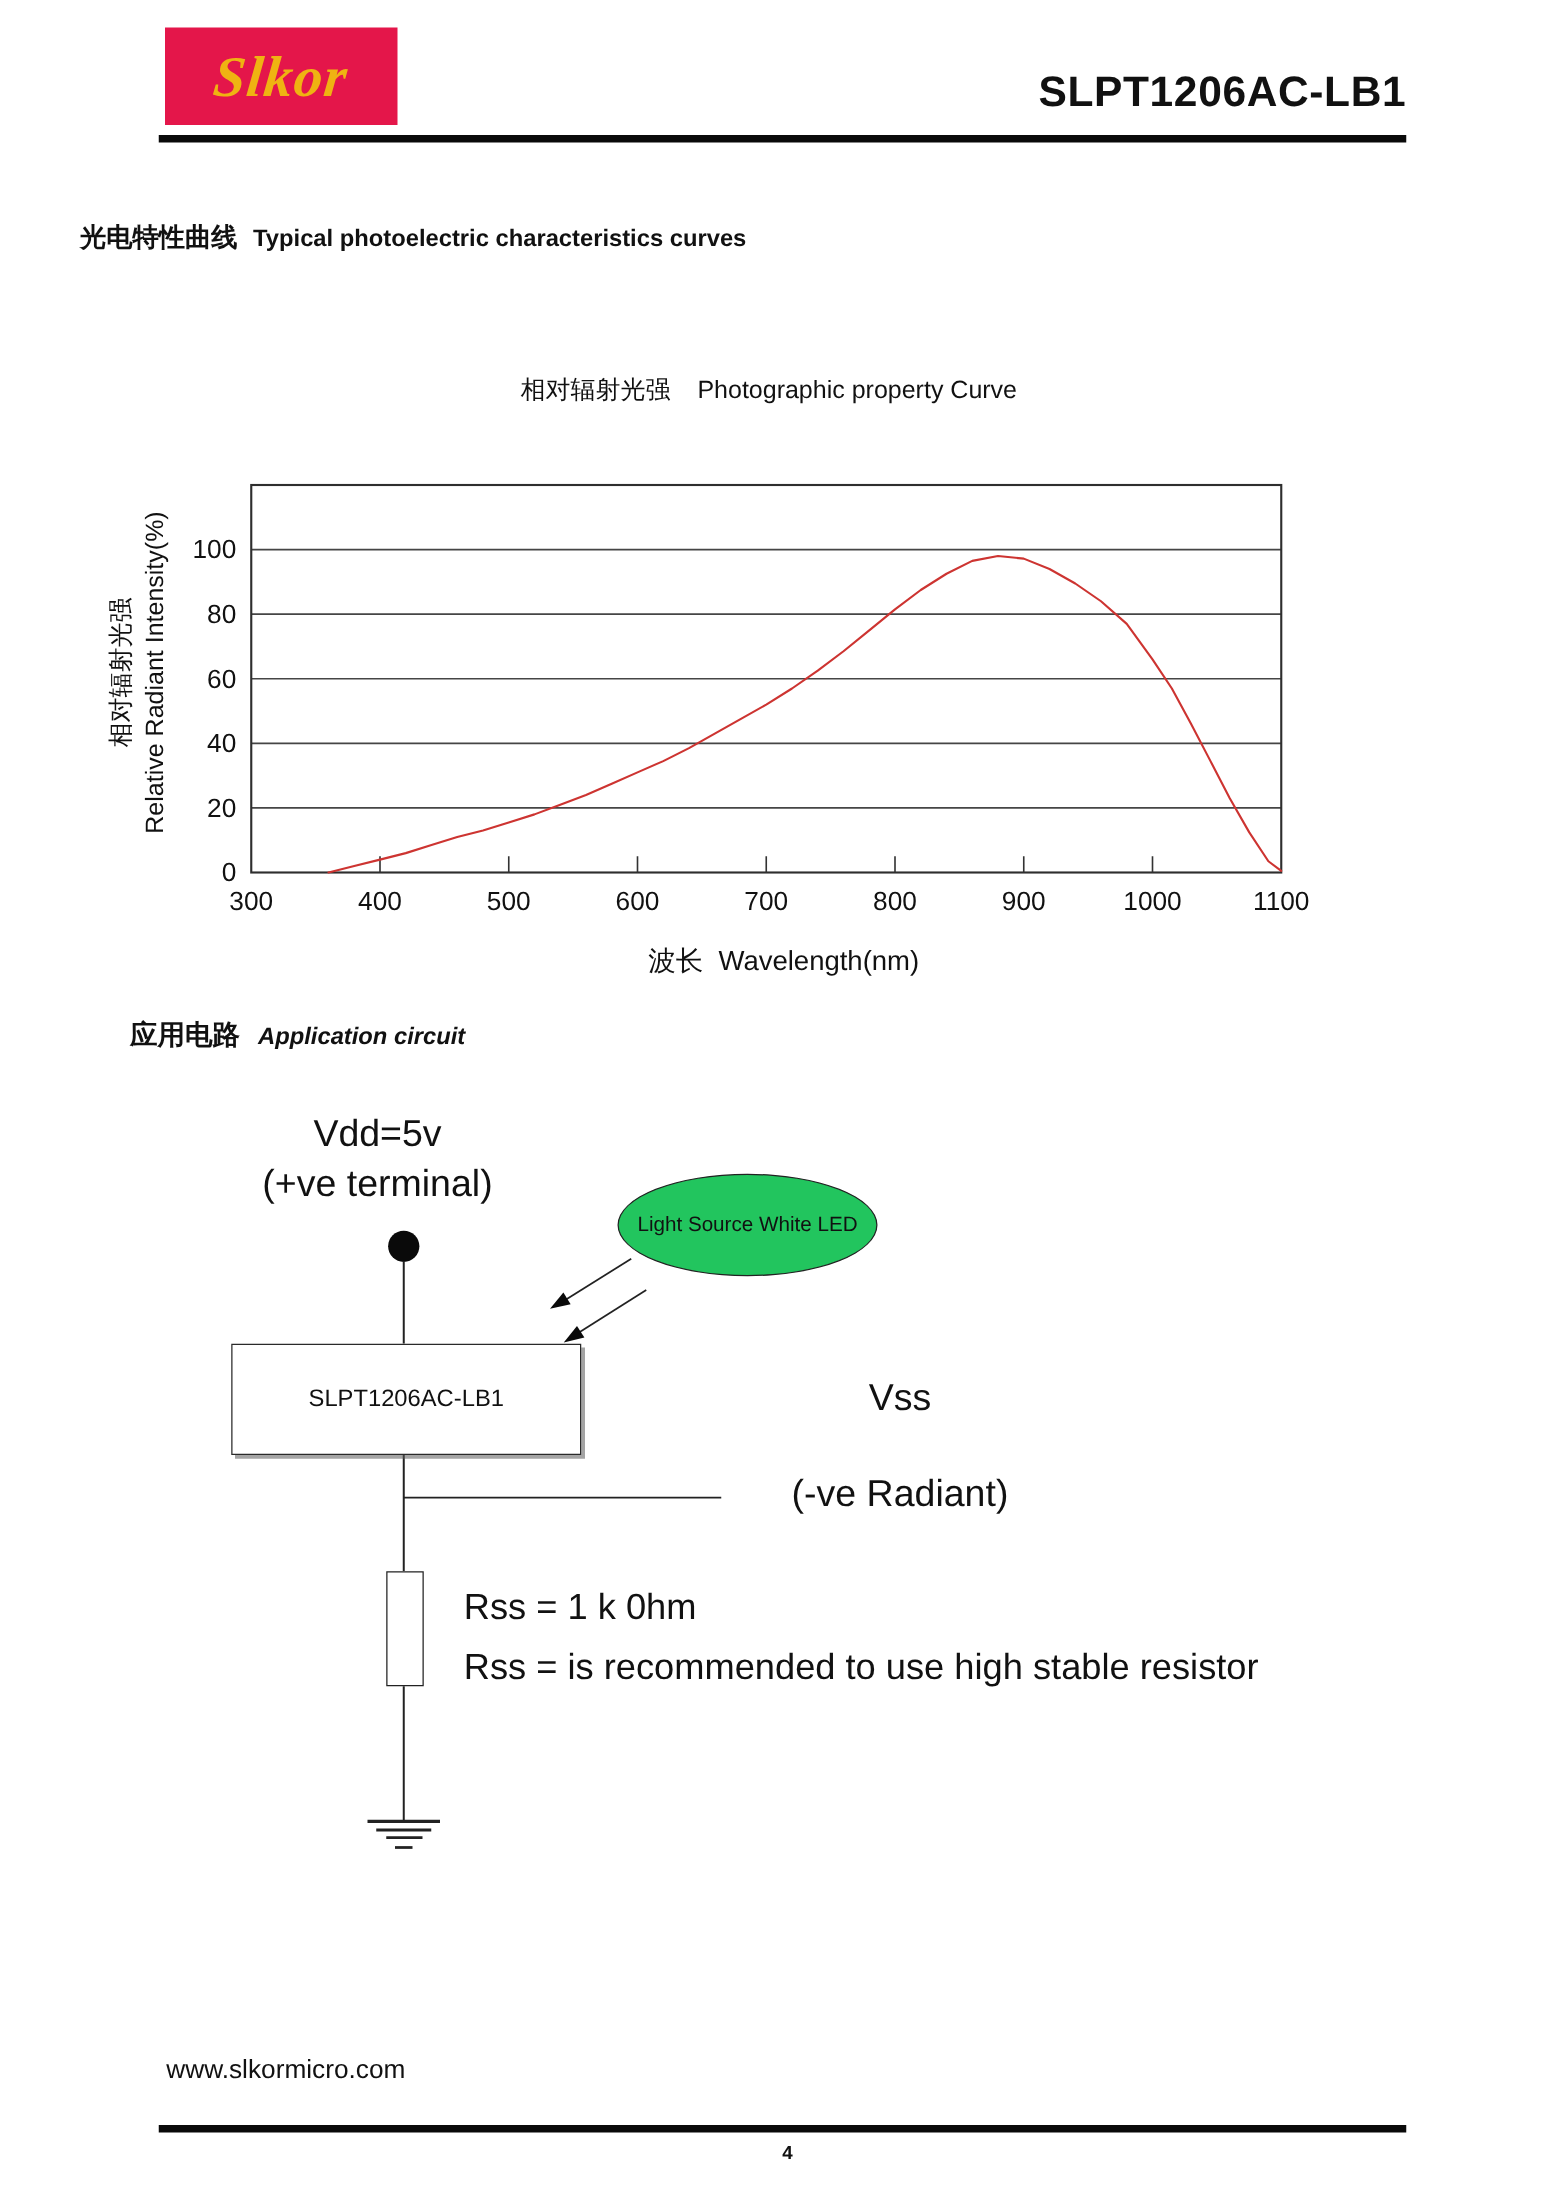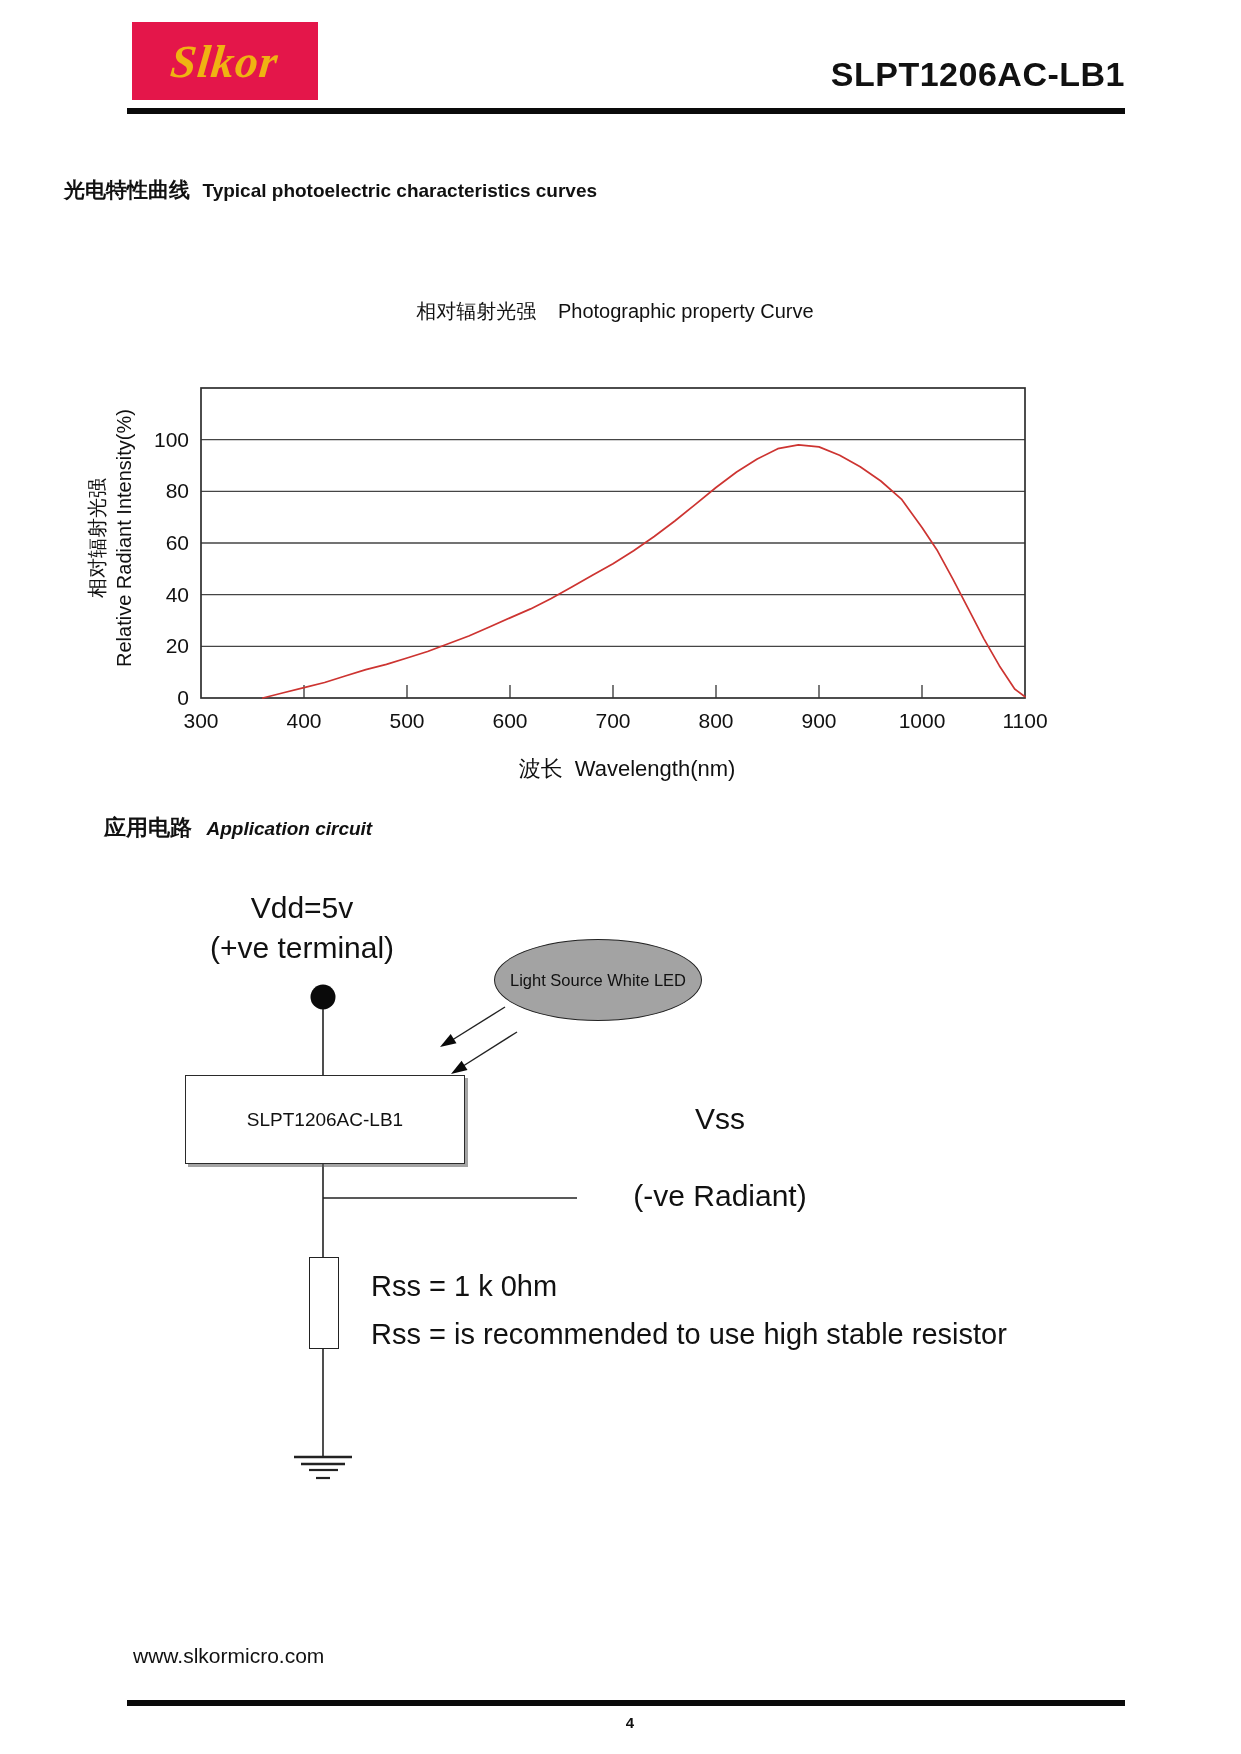--- a/index.html
+++ b/index.html
@@ -26,21 +26,21 @@
         text-align:center;font-size:20px;line-height:27px;white-space:nowrap;}
   .x-axis-title{left:427px;top:754px;width:400px;text-align:center;font-size:22px;white-space:nowrap;}
   .x-axis-title .en{margin-left:6px;}
   .app-title{left:104px;top:813px;font-weight:bold;white-space:nowrap;}
   .app-title .zh{font-size:22px;}
   .app-title .en{font-size:19px;margin-left:10px;font-style:italic;}
   
   .vdd{left:182px;top:891px;width:240px;text-align:center;font-size:30px;}
   .vdd-sub{left:152px;top:931px;width:300px;text-align:center;font-size:30px;}
   .led-ellipse{left:494px;top:939px;width:206px;height:80px;border:1.4px solid #222;
-        border-radius:50%;display:flex;align-items:center;justify-content:center;background:#a3a3a3;}
+        border-radius:50%;display:flex;align-items:center;justify-content:center;background:#22c55e;}
   .led-ellipse span{font-size:16.5px;}
   .device-box{left:185px;top:1075px;width:278px;height:87px;border:1.5px solid #2a2a2a;
         background:#fff;box-shadow:3px 3px 0 rgba(90,90,90,.55);
         display:flex;align-items:center;justify-content:center;}
   .device-box span{font-size:19px;}
   .vss{left:570px;top:1102px;width:300px;text-align:center;font-size:30px;}
   .vss-sub{left:545px;top:1179px;width:350px;text-align:center;font-size:30px;}
   .resistor{left:309px;top:1257px;width:28px;height:90px;border:1.6px solid #222;background:#fff;}
   .rss1{left:371px;top:1270px;font-size:29px;white-space:nowrap;}
   .rss2{left:371px;top:1318px;font-size:29px;white-space:nowrap;}

